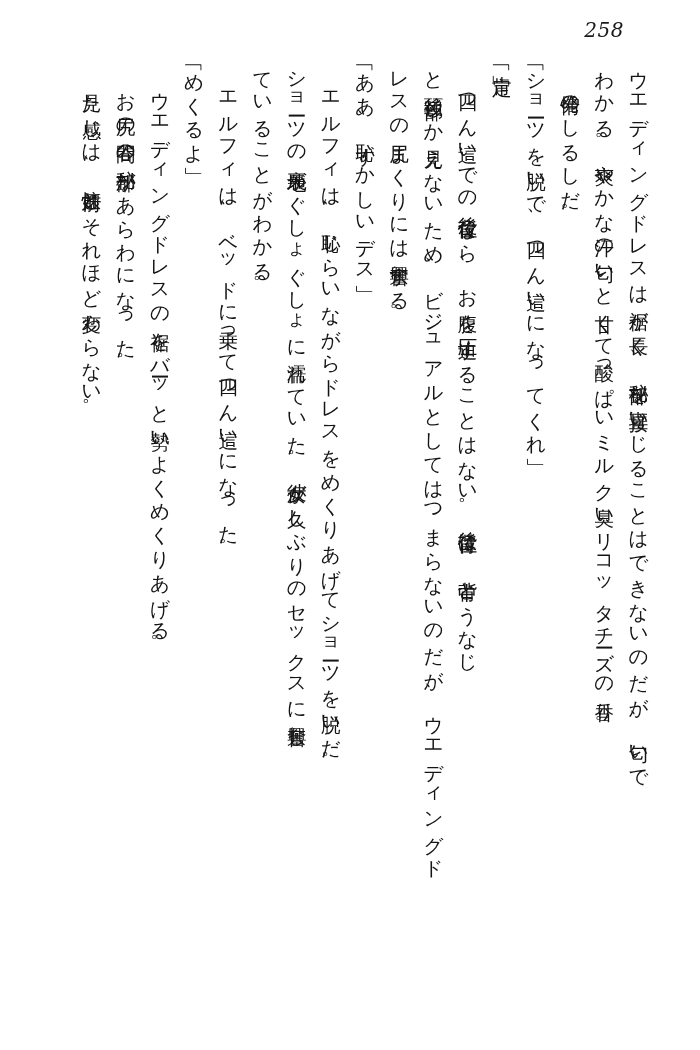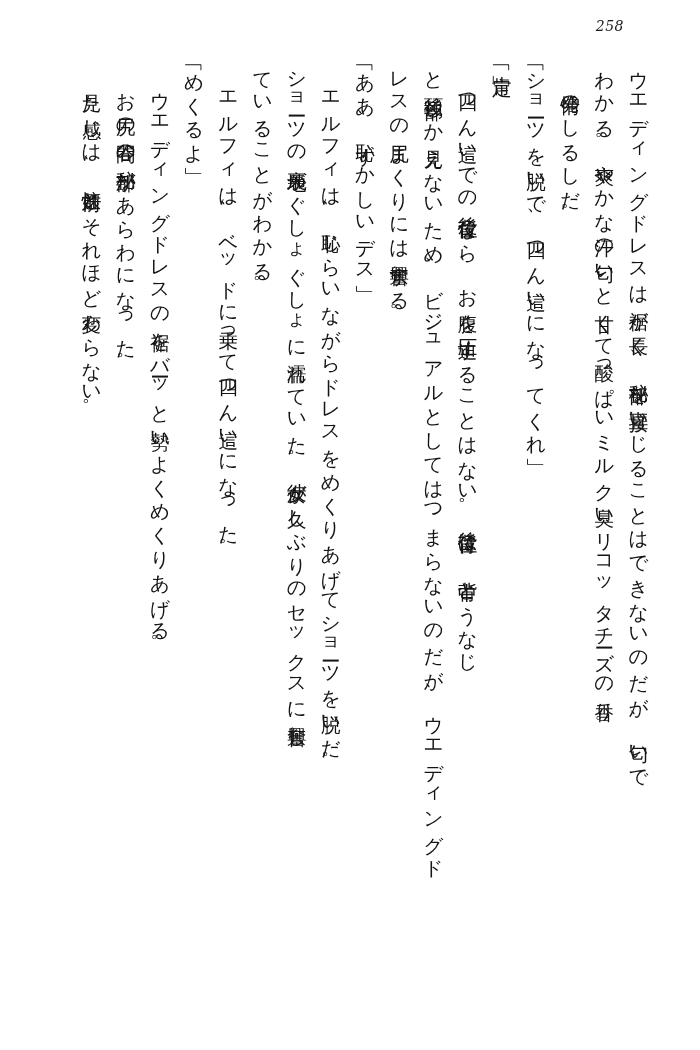--- a/index.html
+++ b/index.html
@@ -18,21 +18,21 @@
     position: relative;
     width: 700px;
     height: 1050px;
     box-sizing: border-box;
     background: #fff;
   }
   .page-number {
     position: absolute;
     top: 18px;
     right: 76px;
-    font-size: 14px;
+    font-size: 20px;
     font-style: italic;
     font-family: "DejaVu Serif", "Liberation Serif", serif;
     color: #1a1a1a;
     letter-spacing: 0.5px;
   }
   .text-body {
     position: absolute;
     top: 58px;
     right: 52px;
     left: 52px;

